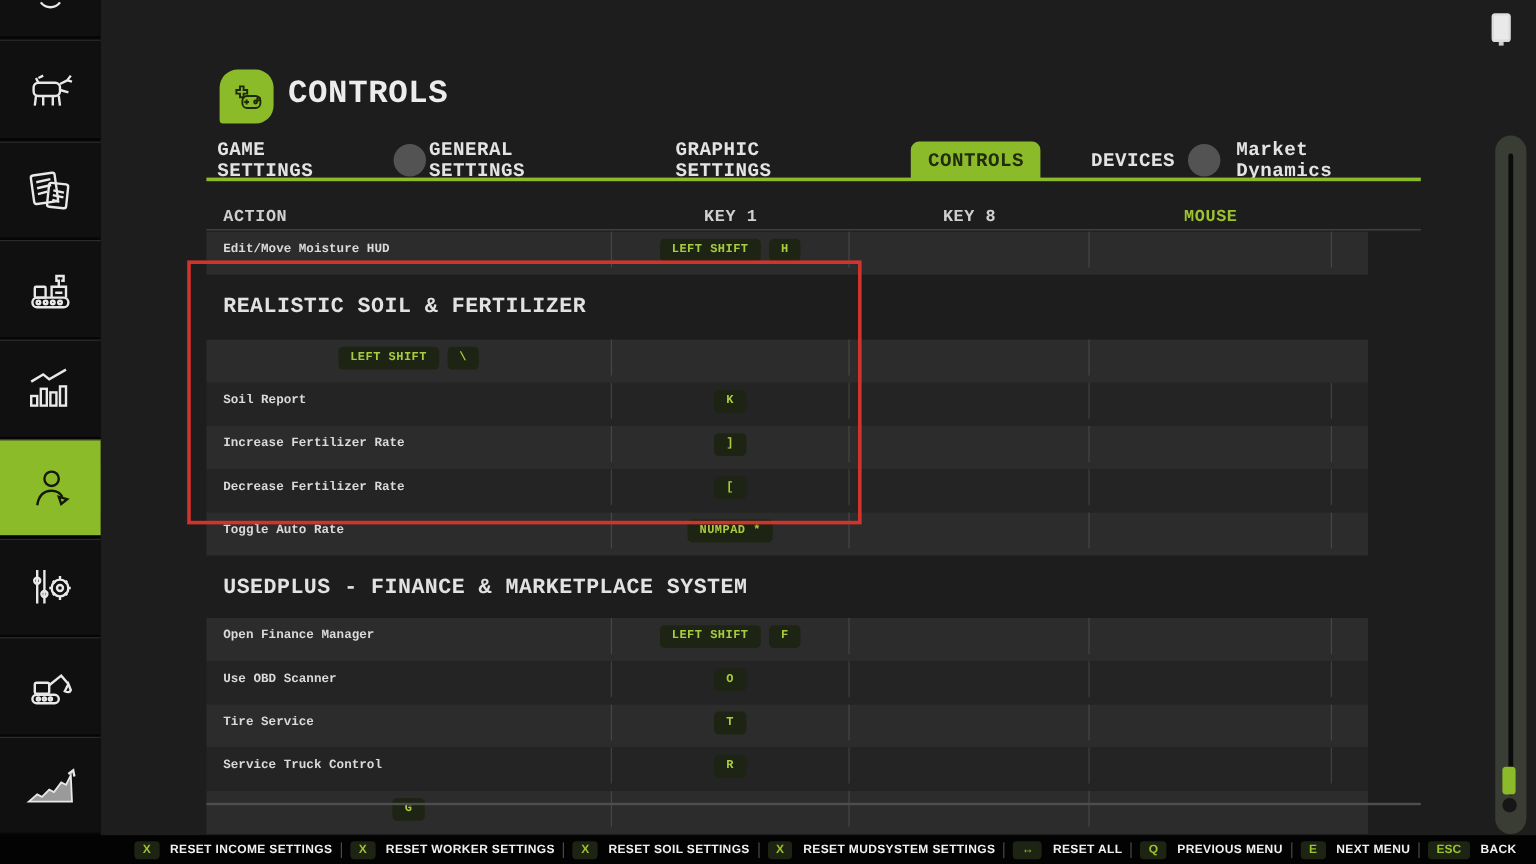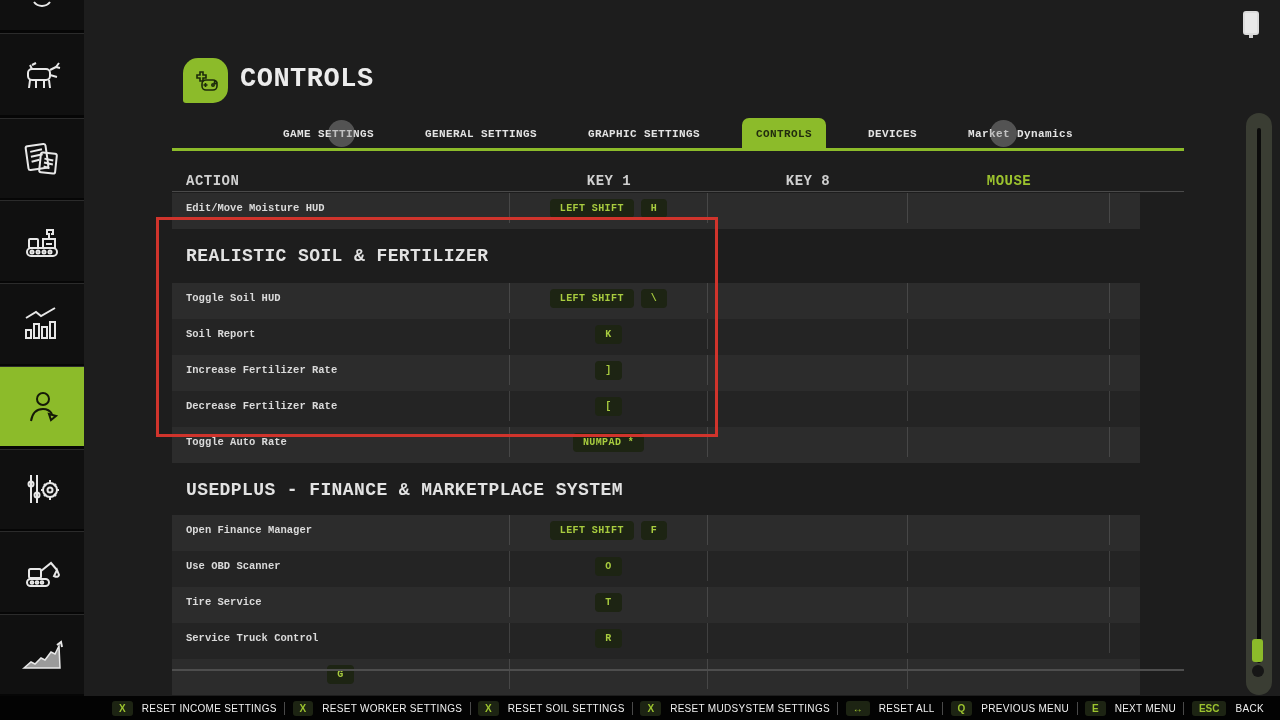--- a/index.html
+++ b/index.html
@@ -30,21 +30,21 @@
   #app-icon { position:absolute; left:99px; top:58px; width:45px; height:45px;
     background:#8cbb2a; border-radius:15px 15px 15px 3px;
     display:flex; align-items:center; justify-content:center; }
   #app-icon svg { stroke:#1c2a0a; fill:none; stroke-width:1.6; }
   #page-title { position:absolute; left:156px; top:64px; font-size:27px; font-weight:600;
     color:#ececec; letter-spacing:.5px; }
 
   
   #tabbar { position:absolute; left:88px; top:118px; width:1012px; height:31px;
     display:flex; justify-content:center; align-items:stretch; gap:33px; }
-  .tab { display:flex; align-items:center; padding:0 9px; font-size:11px; font-weight:bold;
+  .tab { display:flex; align-items:center; padding:0 9px; font-size:16px; font-weight:bold;
     color:#e3e3e3; letter-spacing:.4px; cursor:pointer; }
   .tab.active { background:#8cbb2a; color:#222c0e; border-radius:7px 7px 0 0; padding:0 14px; }
   .nav-dot { position:absolute; top:120px; width:27px; height:27px; border-radius:50%;
     background:rgba(150,150,150,.45); }
   #greenline { position:absolute; left:88px; top:148px; width:1012px; height:3px; background:#8cbb2a; }
 
   
   .grid-cols { display:grid; grid-template-columns:338px 198px 200px 202px 30px; }
   #table-head { position:absolute; left:88px; top:172px; width:968px; height:18px; }
   #table-head .th { font-size:14px; font-weight:bold; color:#cfcfcf; letter-spacing:.5px;
@@ -82,21 +82,21 @@
     background:#8cbb2a; border-radius:3px; }
   #scroll-end { position:absolute; left:1252px; top:665px; width:12px; height:12px;
     border-radius:50%; background:#161616; }
 
   
   #bottombar { position:absolute; left:0; top:696px; width:1280px; height:24px; background:#030303;
     display:flex; align-items:center; justify-content:space-between; padding:0 16px 0 112px; }
   .bb-item { display:flex; align-items:center; gap:9px; cursor:pointer; }
   .bb-key { background:#1d2413; color:#9cc32e; font-size:10px; font-weight:bold;
     padding:2px 7px; border-radius:3px; }
-  .bb-label { font-size:10px; font-weight:normal; color:#f0f0f0; letter-spacing:.3px; }
+  .bb-label { font-size:10px; font-weight:bold; color:#f0f0f0; letter-spacing:.3px; }
   .bb-sep { width:1px; height:13px; background:#4a4a4a; }
 </style>
 </head>
 <body>
 
 <div id="sidebar">
   <div class="side-tile" style="top:0;height:30px;">
     <svg width="40" height="30" viewBox="0 0 40 30">
       <path d="M12 2 a10 10 0 0 0 16 0"></path>
     </svg>
@@ -220,23 +220,20 @@
             <span class="kbadge">H</span>
           </div>
           <div class="cell keys"></div>
           <div class="cell keys"></div>
           <div class="cell tail"></div>
         </div>
       </div>
       <div class="section-title">REALISTIC SOIL &amp; FERTILIZER</div>
       <div class="rows-block">
         <div class="row grid-cols light">
-          <div class="cell action">
-            <span class="action-label">Toggle Soil HUD</span>
-          </div>
           <div class="cell keys">
             <span class="kbadge">LEFT SHIFT</span>
             <span class="kbadge">\</span>
           </div>
           <div class="cell keys"></div>
           <div class="cell keys"></div>
           <div class="cell tail"></div>
         </div>
         <div class="row grid-cols dark">
           <div class="cell action">

